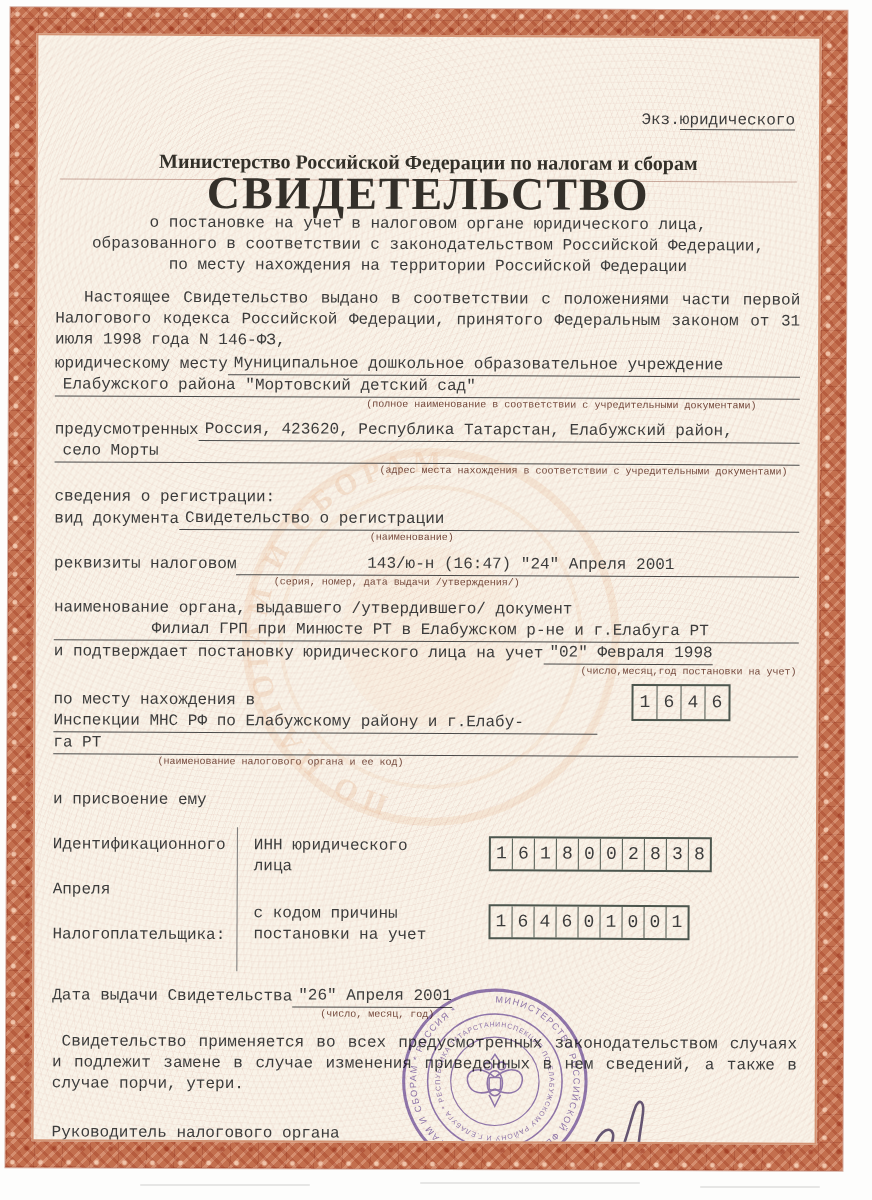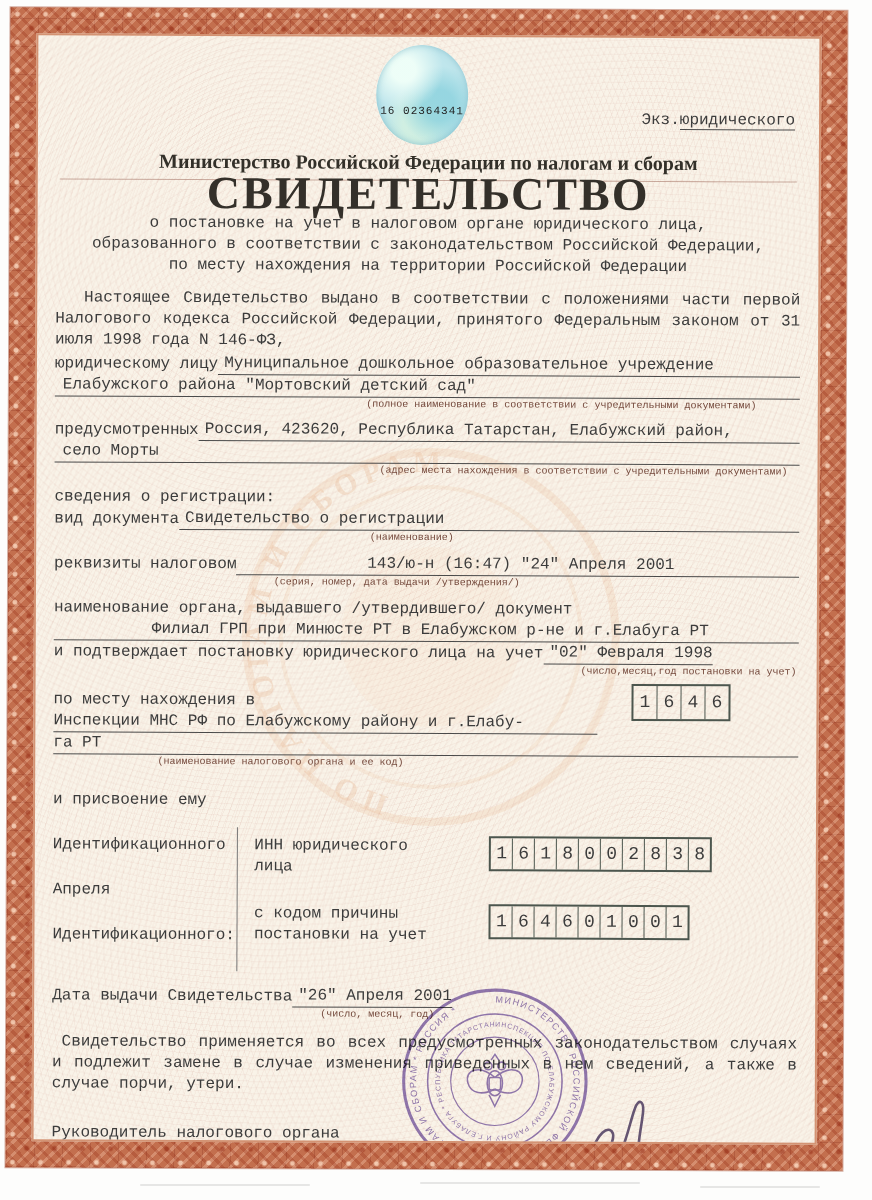--- a/index.html
+++ b/index.html
@@ -101,42 +101,39 @@
           <circle cx="200" cy="200" r="90" fill="rgba(238,196,156,.20)"></circle>
           <defs>
               <path id="wmarc" d="M 200,365 A 165,165 0 0 1 35,200 A 165,165 0 0 1 200,35"></path>
             </defs>
           <text font-family="Liberation Serif, DejaVu Serif, serif" font-size="30" font-weight="bold" fill="rgba(224,160,112,.45)" letter-spacing="6">
             <textPath href="#wmarc" startOffset="8%">ПО НАЛОГАМ И СБОРАМ</textPath>
           </text>
         </svg>
       </div>
 
-      <div class="holo">
-        <div class="num">16 02364341</div>
-      </div>
 
       <div class="flow">
 
         <div class="copy-line"><span>Экз.</span><span class="u">юридического</span></div>
 
         <div class="ministry">Министерство Российской Федерации по налогам и сборам</div>
         <div class="ministry-rule"></div>
         <div class="doc-title">СВИДЕТЕЛЬСТВО</div>
 
         <div class="subtitle">
           <div>о постановке на учет в налоговом органе юридического лица,</div>
           <div>образованного в соответствии с законодательством Российской Федерации,</div>
           <div>по месту нахождения на территории Российской Федерации</div>
         </div>
 
         <div class="para intro">Настоящее Свидетельство выдано в соответствии с положениями части первой Налогового кодекса Российской Федерации, принятого Федеральным законом от 31 июля 1998 года N 146-ФЗ,</div>
 
         <div class="frow" style="margin-top:2px;">
-          <span class="lbl">юридическому лицу</span>
+          <span class="lbl">юридическому месту</span>
           <span class="val">Муниципальное дошкольное образовательное учреждение</span>
         </div>
         <div class="fullline">Елабужского района "Мортовский детский сад"</div>
         <div class="cap center" style="margin-left:38%;width:60%;">(полное наименование в соответствии с учредительными документами)</div>
 
         <div class="frow" style="margin-top:9px;">
           <span class="lbl">предусмотренных</span>
           <span class="val">Россия, 423620, Республика Татарстан, Елабужский район,</span>
         </div>
         <div class="fullline">село Морты</div>
@@ -176,21 +173,21 @@
           <div class="fullline" style="padding-left:0;">га РТ</div>
           <div class="cap" style="margin-left:14%;">(наименование налогового органа и ее код)</div>
         </div>
 
         <div style="margin-top:22px;">и присвоение ему</div>
 
         <div class="id-section">
           <div class="id-left">
             <div>Идентификационного</div>
             <div>Апреля</div>
-            <div>Идентификационного:</div>
+            <div>Налогоплательщика:</div>
           </div>
           <div class="id-divider"></div>
           <div class="id-right">
             <div class="id-row" style="margin-top:8px;">
               <div class="id-lbl">
                 <div>ИНН юридического</div>
                 <div>лица</div>
               </div>
               <div class="cells">
                 <span>1</span>

